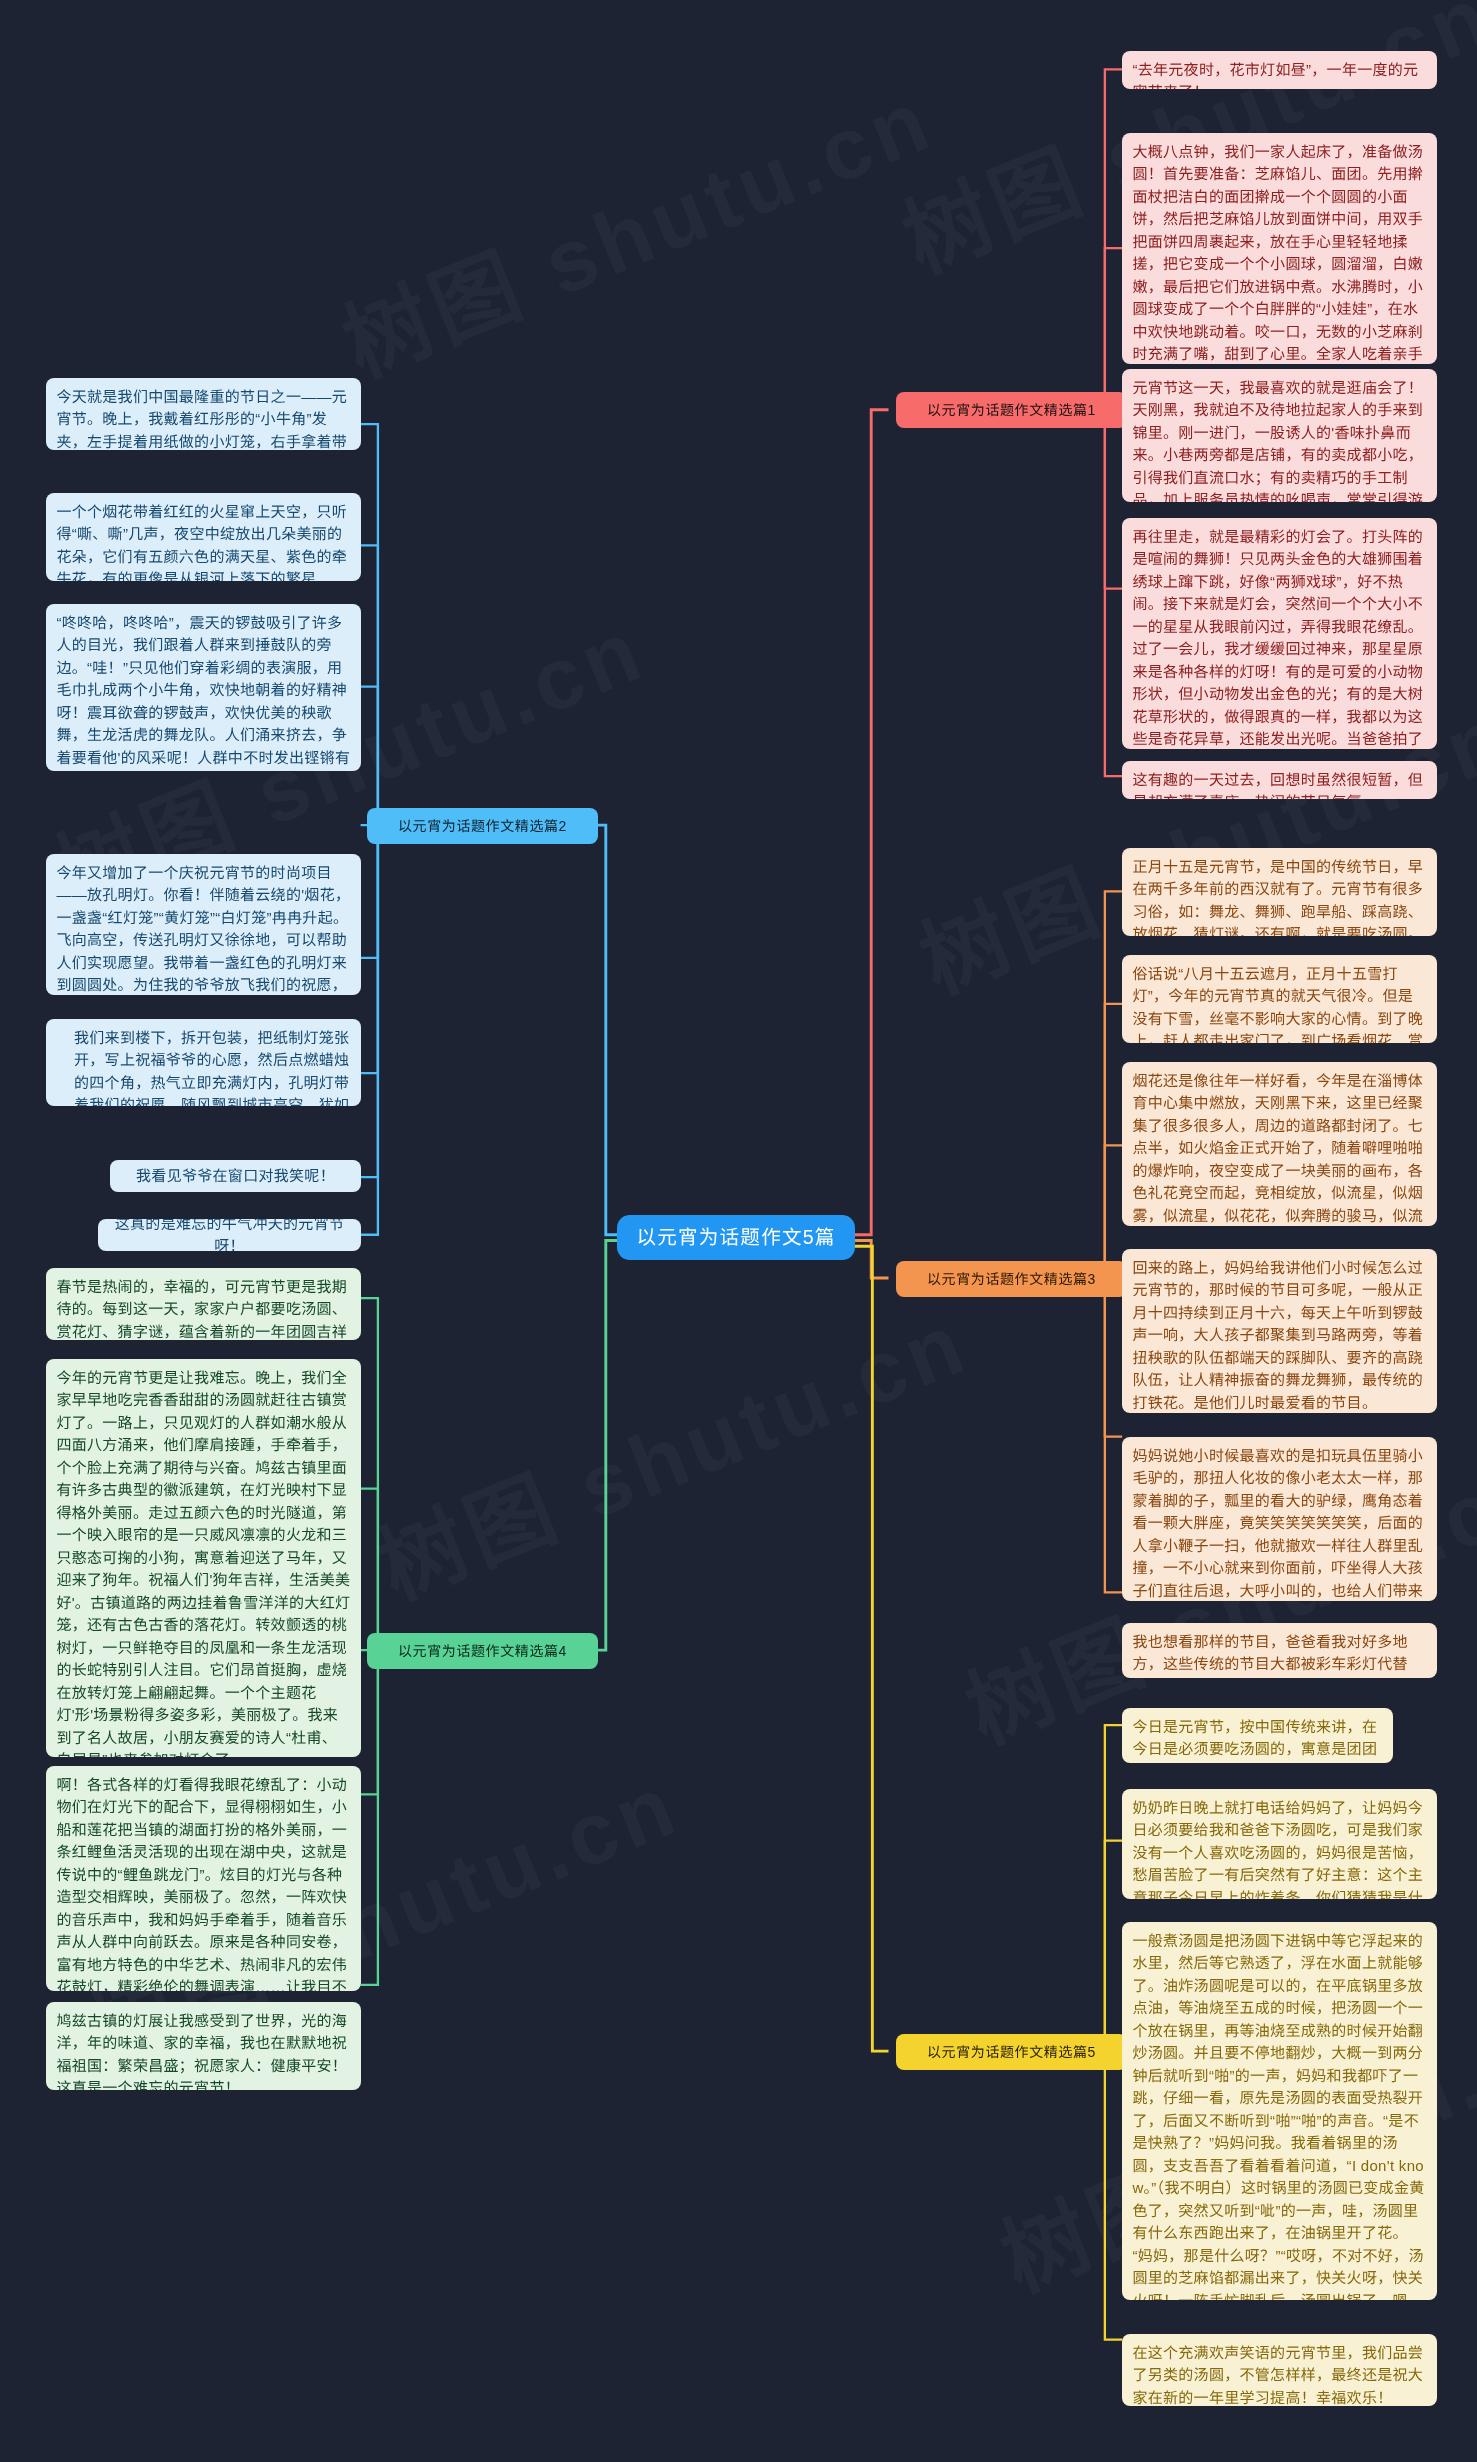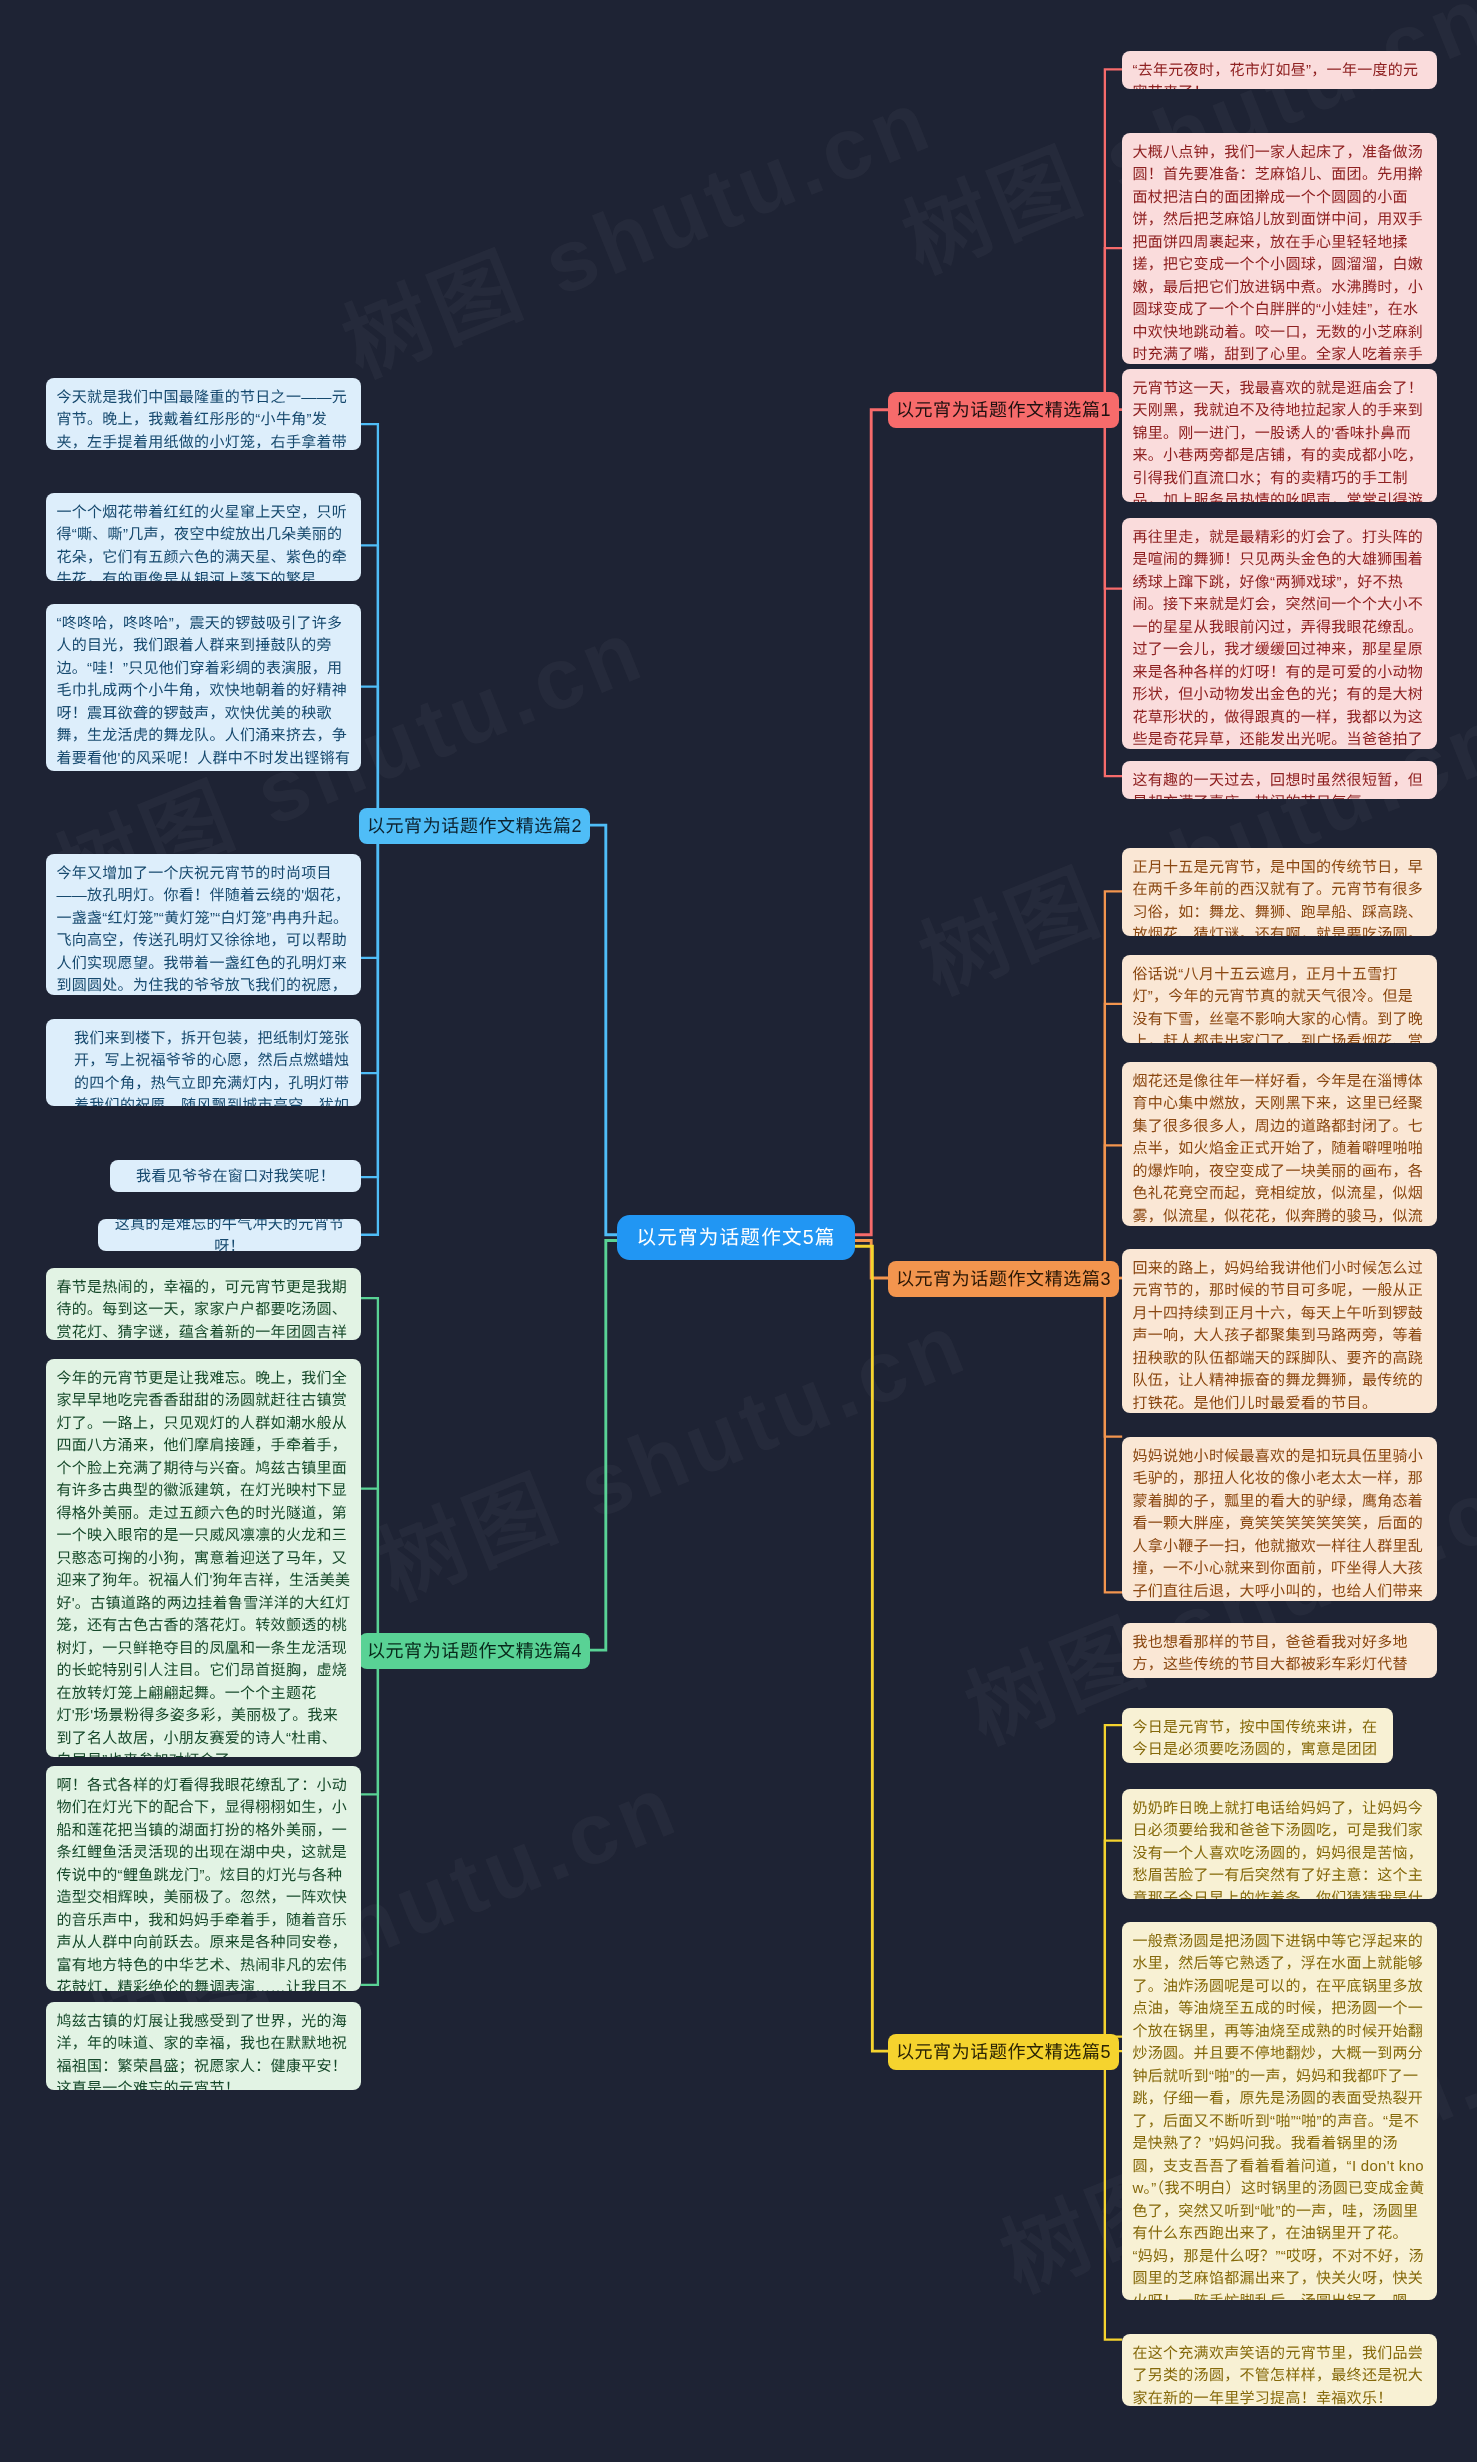--- a/index.html
+++ b/index.html
@@ -26,22 +26,23 @@
   }
   .root{
     background:#2196f3;color:#ffffff;
     font-size:19.6px;font-weight:500;
     display:flex;align-items:center;justify-content:center;
     border-radius:12.7px;
     letter-spacing:1.2px;
   }
   .branch{
     display:flex;align-items:center;justify-content:center;
-    font-size:18px;font-weight:500;border-radius:8px;
+    font-size:14px;font-weight:500;border-radius:8px;
     letter-spacing:0.6px;
+    margin-left:8px;
   }
   .b1{background:#f76b6b;color:#1f1010;}
   .b2{background:#4fbdf7;color:#0d2330;}
   .b3{background:#f3954e;color:#2a1705;}
   .b4{background:#59d295;color:#08291a;}
   .b5{background:#f5d32e;color:#2b2404;}
 
   .leaf{
     padding:7.5px 10.4px;
     font-size:15px;

